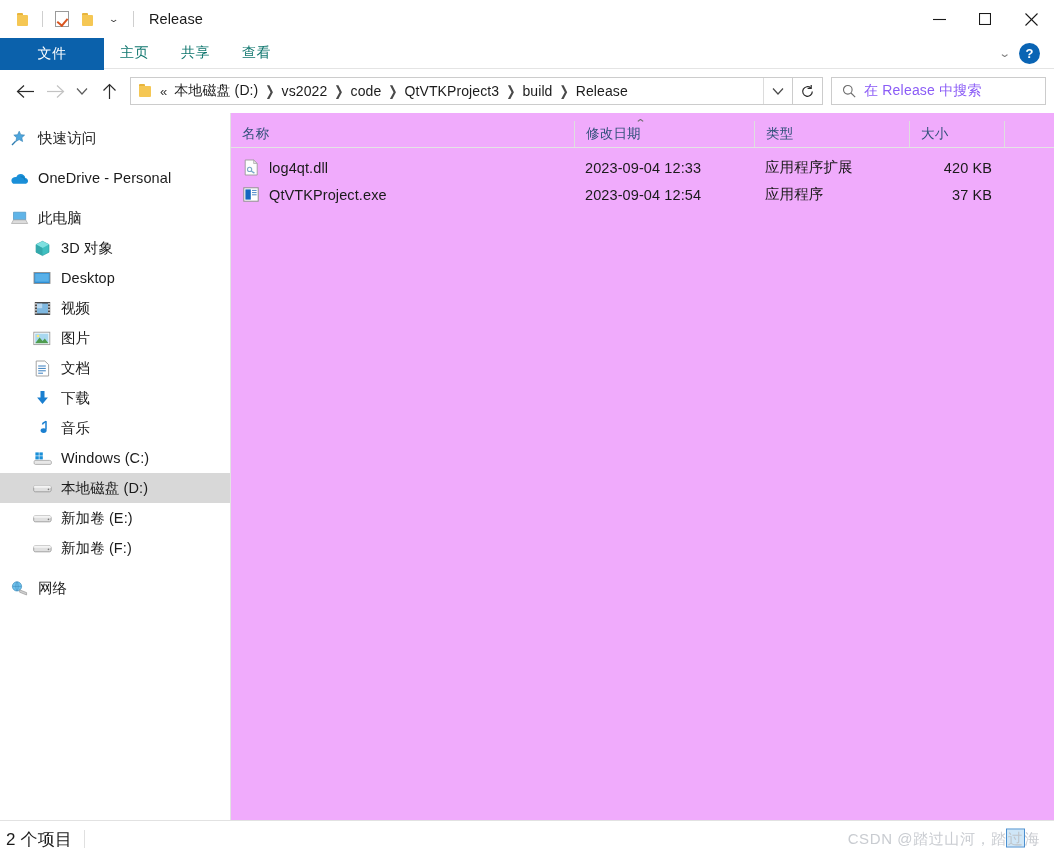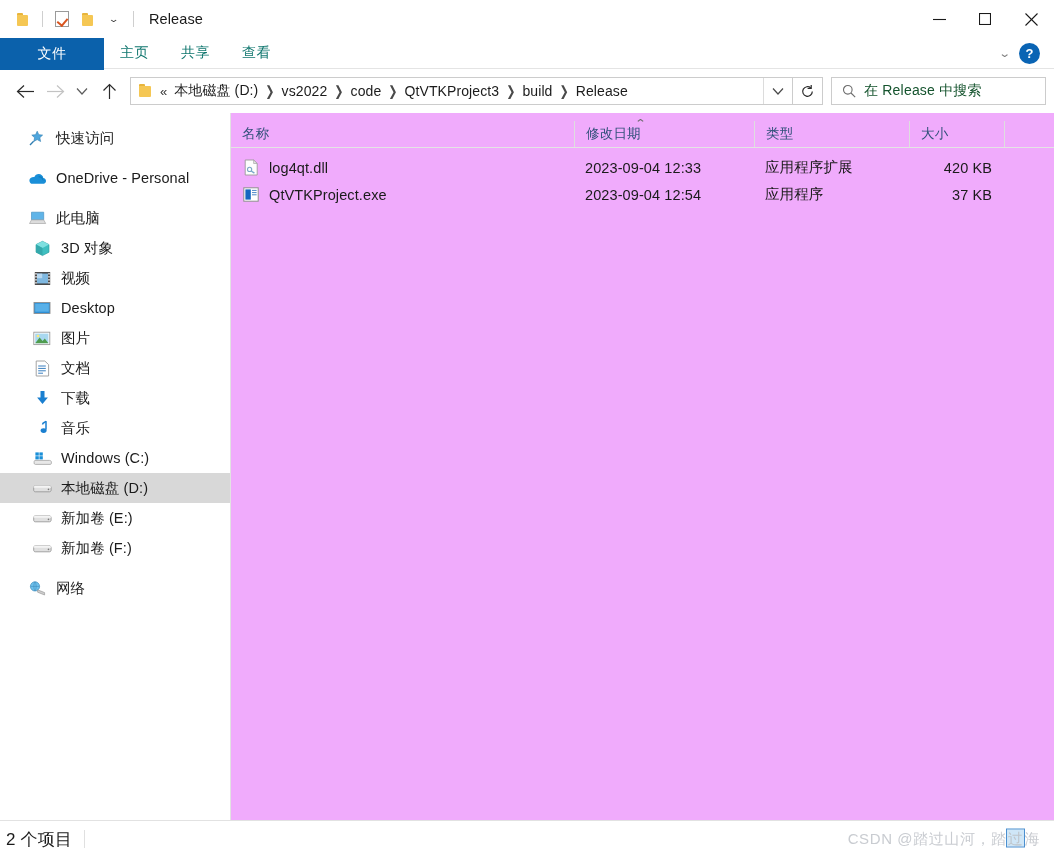--- a/index.html
+++ b/index.html
@@ -246,21 +246,21 @@
     border: 1px solid #cccccc;
     margin-left: 8px;
     display: flex;
     align-items: center;
     box-sizing: border-box;
     background: #ffffff;
   }
   .search-ico { padding: 0 8px 0 10px; display:flex; }
   .search-ph {
     font-size: 14px;
-    color: #14532d;
+    color: #8b5cf6;
     letter-spacing: 0.2px;
   }
 
   
   .mainarea {
     flex: 1;
     display: flex;
     min-height: 0;
     background: #ffffff;
   }
@@ -271,21 +271,21 @@
     border-right: 1px solid #e2e2e2;
     padding-top: 10px;
     overflow: hidden;
   }
   .nav-item {
     height: 30px;
     display: flex;
     align-items: center;
     font-size: 14.5px;
     color: #1b1b1b;
-    padding-left: 27px;
+    padding-left: 9px;
     letter-spacing: 0.1px;
   }
   .nav-item.indent1 { padding-left: 32px; }
   .nav-item.selected { background: #d8d8d8; }
   .nav-ico {
     width: 20px; height: 18px;
     margin-right: 9px;
     display: flex;
     align-items: center;
     justify-content: center;
@@ -588,45 +588,45 @@
             <path d="M8.5 1.3 15 4.6v7.6L8.5 15.6 2 12.2V4.6z" fill="#3fbfc0" stroke="#2a9a9b" stroke-width="0.6"></path>
             <path d="M8.5 1.3 15 4.6 8.5 8 2 4.6z" fill="#7ee0e0"></path>
             <path d="M8.5 8v7.6L2 12.2V4.6z" fill="#34a9ac"></path>
           </svg>
         </span>
         <span>3D 对象</span>
       </div>
 
       <div class="nav-item indent1">
         <span class="nav-ico">
+          <svg width="18" height="15" viewBox="0 0 18 15">
+            <rect x="1" y="1.5" width="16" height="11" fill="#2d8ed4" stroke="#8f8f8f" stroke-width="0.9"></rect>
+            <rect x="2.2" y="2.7" width="13.6" height="8" fill="#58b0e8"></rect>
+          </svg>
+        </span>
+        <span>Desktop</span>
+      </div>
+
+      <div class="nav-item indent1">
+        <span class="nav-ico">
           <svg width="17" height="15" viewBox="0 0 17 15">
             <rect x="0.8" y="1" width="15.4" height="13" fill="#4a4a4a"></rect>
             <rect x="3" y="2.6" width="11" height="9.8" fill="#7fb8e0"></rect>
             <rect x="3" y="2.6" width="5.2" height="4.6" fill="#b8d8f0"></rect>
             <rect x="1.3" y="2" width="1.4" height="1.6" fill="#e8e8e8"></rect>
             <rect x="1.3" y="5" width="1.4" height="1.6" fill="#e8e8e8"></rect>
             <rect x="1.3" y="8" width="1.4" height="1.6" fill="#e8e8e8"></rect>
             <rect x="1.3" y="11" width="1.4" height="1.6" fill="#e8e8e8"></rect>
             <rect x="14.3" y="2" width="1.4" height="1.6" fill="#e8e8e8"></rect>
             <rect x="14.3" y="5" width="1.4" height="1.6" fill="#e8e8e8"></rect>
             <rect x="14.3" y="8" width="1.4" height="1.6" fill="#e8e8e8"></rect>
             <rect x="14.3" y="11" width="1.4" height="1.6" fill="#e8e8e8"></rect>
           </svg>
         </span>
         <span>视频</span>
-      </div>
-
-      <div class="nav-item indent1">
-        <span class="nav-ico">
-          <svg width="18" height="15" viewBox="0 0 18 15">
-            <rect x="1" y="1.5" width="16" height="11" fill="#2d8ed4" stroke="#8f8f8f" stroke-width="0.9"></rect>
-            <rect x="2.2" y="2.7" width="13.6" height="8" fill="#58b0e8"></rect>
-          </svg>
-        </span>
-        <span>Desktop</span>
       </div>
 
       <div class="nav-item indent1">
         <span class="nav-ico">
           <svg width="18" height="15" viewBox="0 0 18 15">
             <rect x="0.8" y="1.2" width="16" height="12.4" fill="#ffffff" stroke="#9a9a9a" stroke-width="0.9"></rect>
             <rect x="2.2" y="2.6" width="13.2" height="9.6" fill="#a9d8f0"></rect>
             <path d="M2.2 12.2 L6.6 6.4 L9.6 10 L11.8 7.6 L15.4 12.2z" fill="#4f9c4f"></path>
             <circle cx="5" cy="5" r="1.3" fill="#fde97a"></circle>
           </svg>

